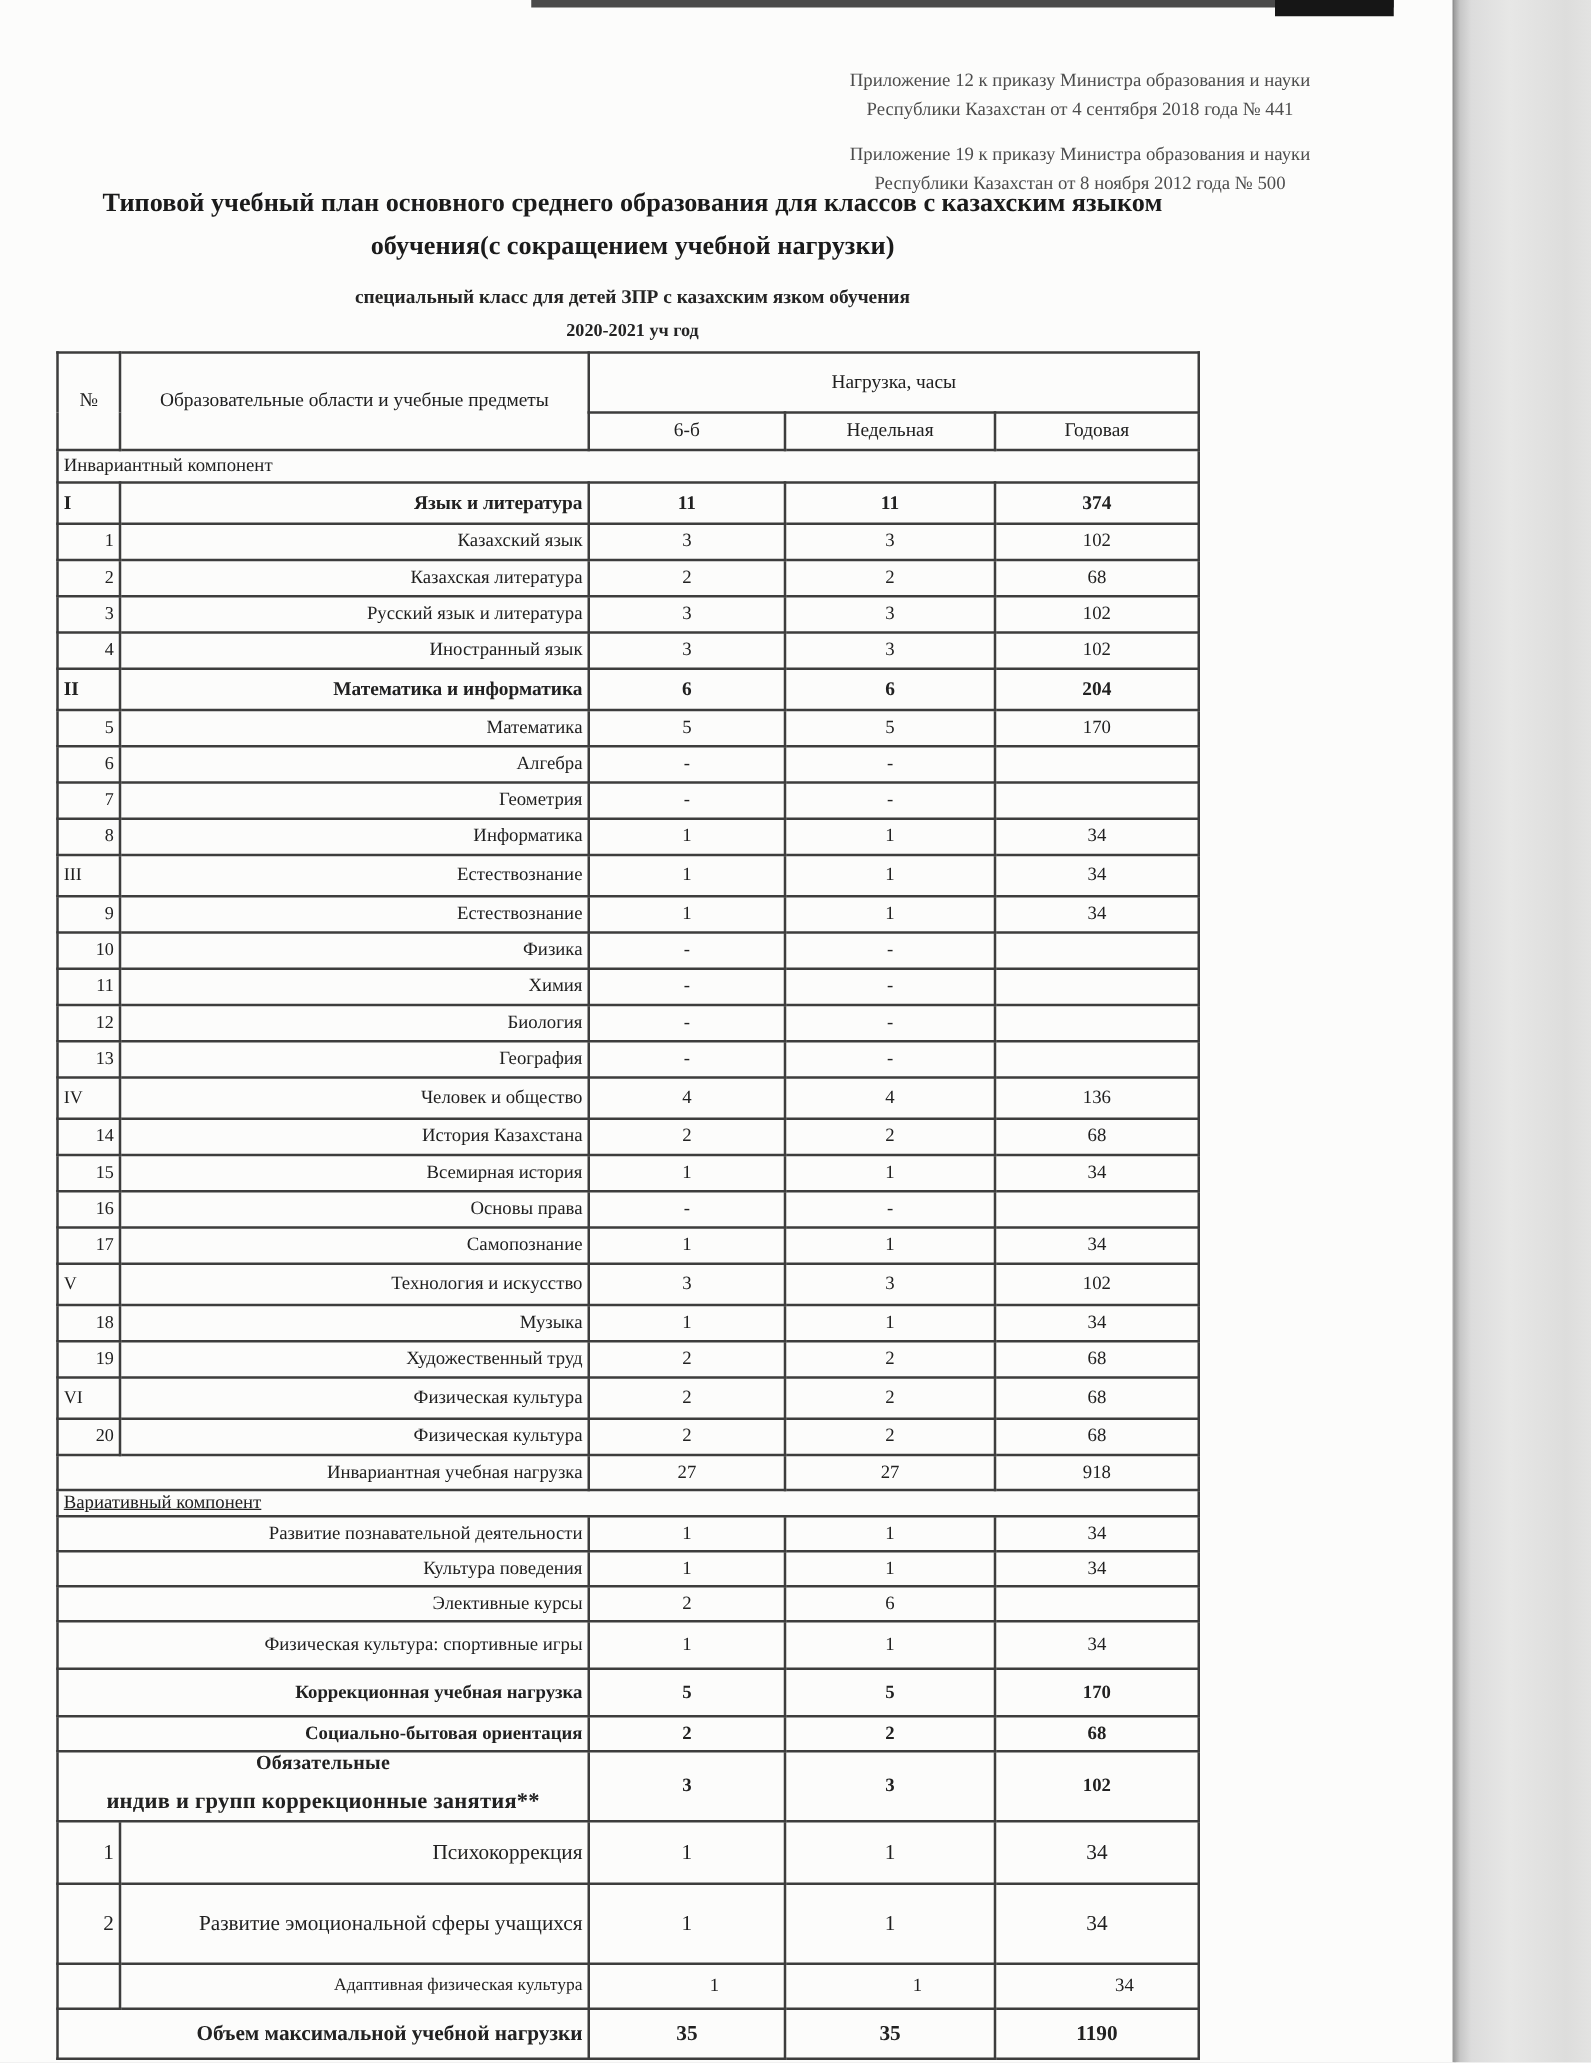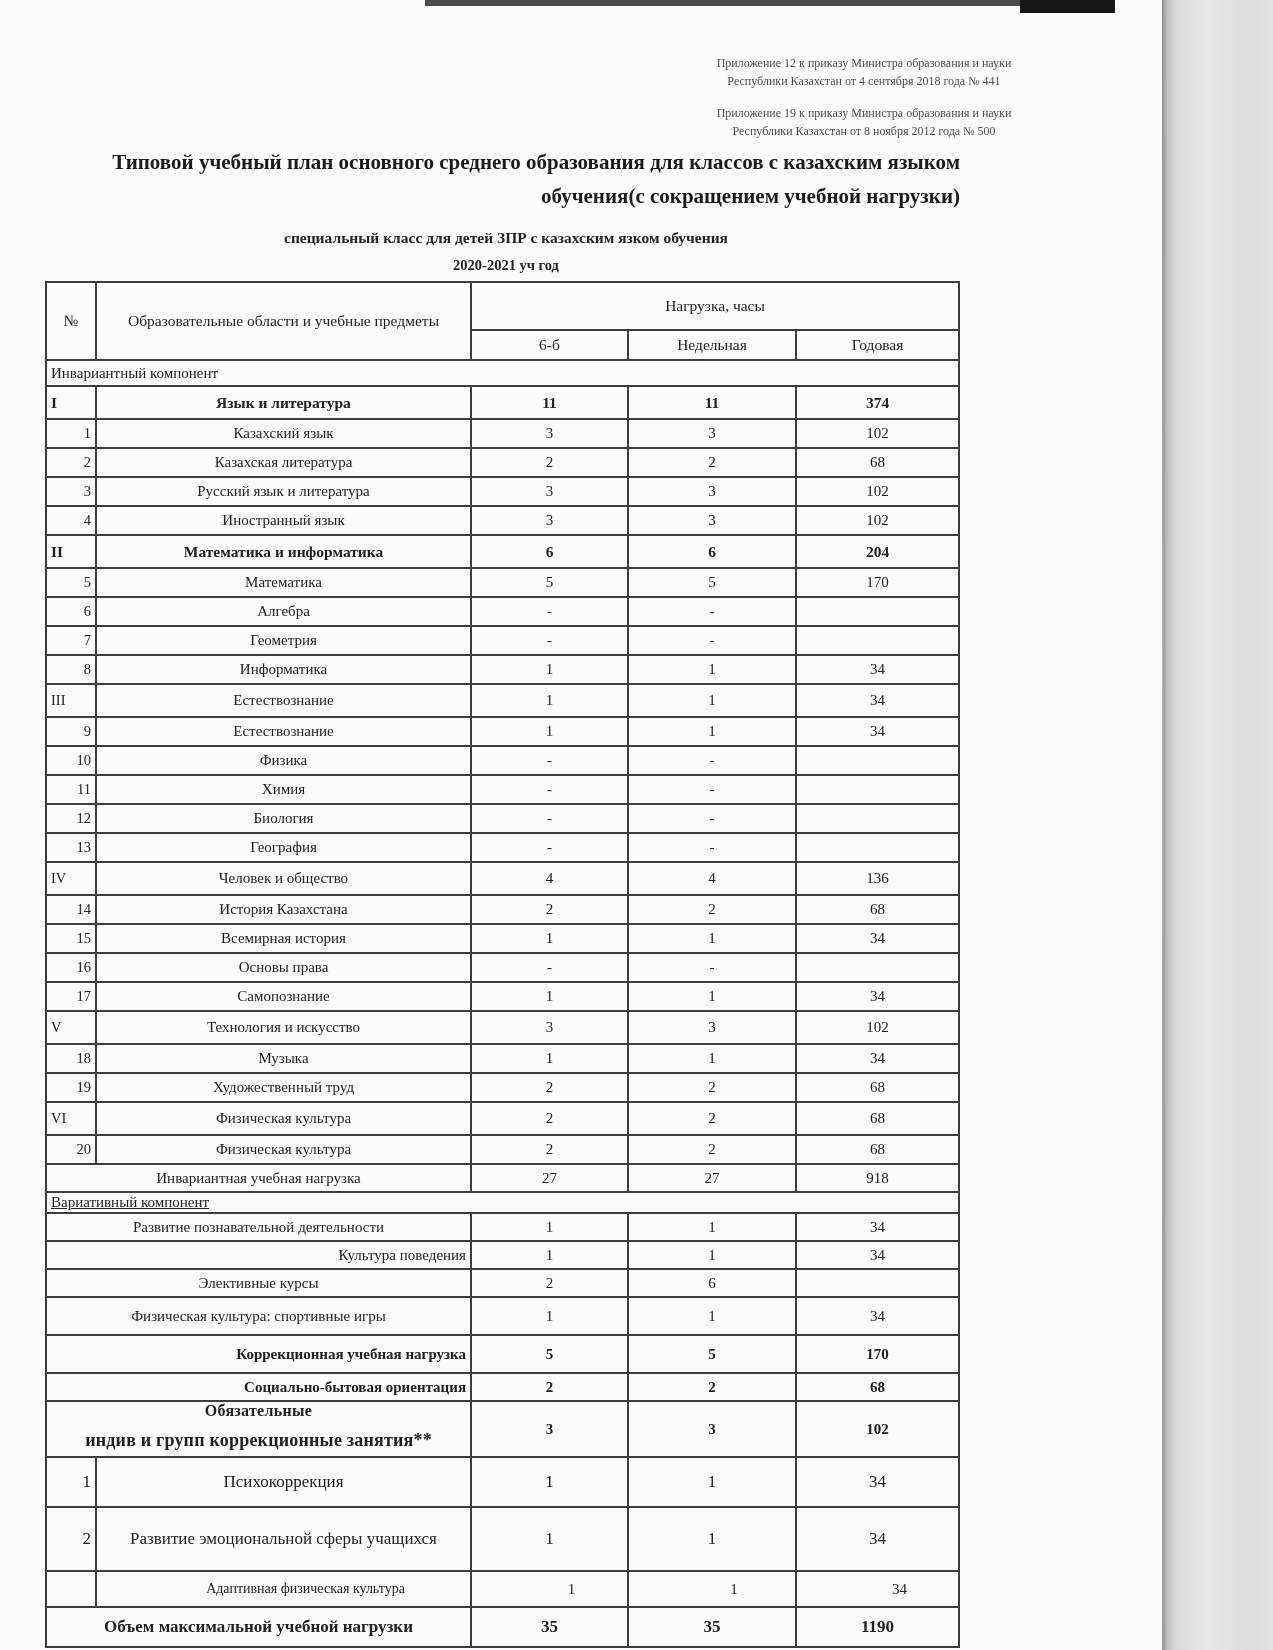--- a/index.html
+++ b/index.html
@@ -15,24 +15,24 @@
   .top-strip{position:absolute;left:425px;top:0;width:690px;height:6px;background:#4a4a4a;}
   .top-strip-dark{position:absolute;left:1020px;top:0;width:95px;height:13px;background:#161616;}
   .page-edge{
     position:absolute;right:0;top:0;width:110px;height:1650px;
     background:linear-gradient(90deg,#9a9a9a 0px,#c6c6c6 5px,#dcdcdc 14px,#e7e7e6 45px,#dddddc 90px,#e3e3e2 110px);
   }
   .edge-line{position:absolute;right:108px;top:0;width:3px;height:1650px;background:linear-gradient(180deg,#8d8d8d,#b5b5b5 40%,#9c9c9c);}
 
   
   .appendix{position:absolute;left:638px;top:54px;width:452px;text-align:center;
-    font-size:12px;line-height:1.5;color:#4d4d4d;}
+    font-size:15px;line-height:1.5;color:#4d4d4d;}
   .appendix p{margin:0 0 14px 0;}
 
-  .doc-title{position:absolute;left:52px;top:146px;width:908px;text-align:right;
+  .doc-title{position:absolute;left:52px;top:146px;width:908px;text-align:center;
     font-size:21px;font-weight:bold;line-height:1.6;color:#1b1b1b;}
   .doc-subtitle{position:absolute;left:52px;top:229px;width:908px;text-align:center;
     font-size:15.5px;font-weight:bold;color:#242424;}
   .doc-year{position:absolute;left:52px;top:257px;width:908px;text-align:center;
     font-size:14.5px;font-weight:bold;color:#242424;}
 
   
   table.plan{
     position:absolute;left:45px;top:281px;width:913px;
     border-collapse:collapse;table-layout:fixed;
@@ -43,21 +43,21 @@
     padding:1px 4px;
     vertical-align:middle;
     overflow:hidden;
   }
   table.plan th{font-weight:normal;font-size:15.5px;text-align:center;}
   tr.hdr1 th{height:44px;}
   tr.hdr2 th{height:26px;}
 
   td.num-cell{text-align:right;padding-right:3px;font-size:14.5px;}
   td.num-cell.roman{text-align:left;padding-left:4px;}
-  td.subject-cell{text-align:center;padding-left:7px;}
+  td.subject-cell{text-align:right;padding-left:7px;}
   td.val-cell{text-align:center;}
   td.band-cell{text-align:left;padding-left:6px;}
 
   tr.band td{height:22px;}
   tr.group td{height:29px;}
   tr.item td{height:25px;}
   tr.nonum td,tr.centertext td{height:24px;margin-top:12px;}
   tr.thin td{height:11px;}
   tr.tall td{height:34px;}
   tr.oblig td{height:52px;}

